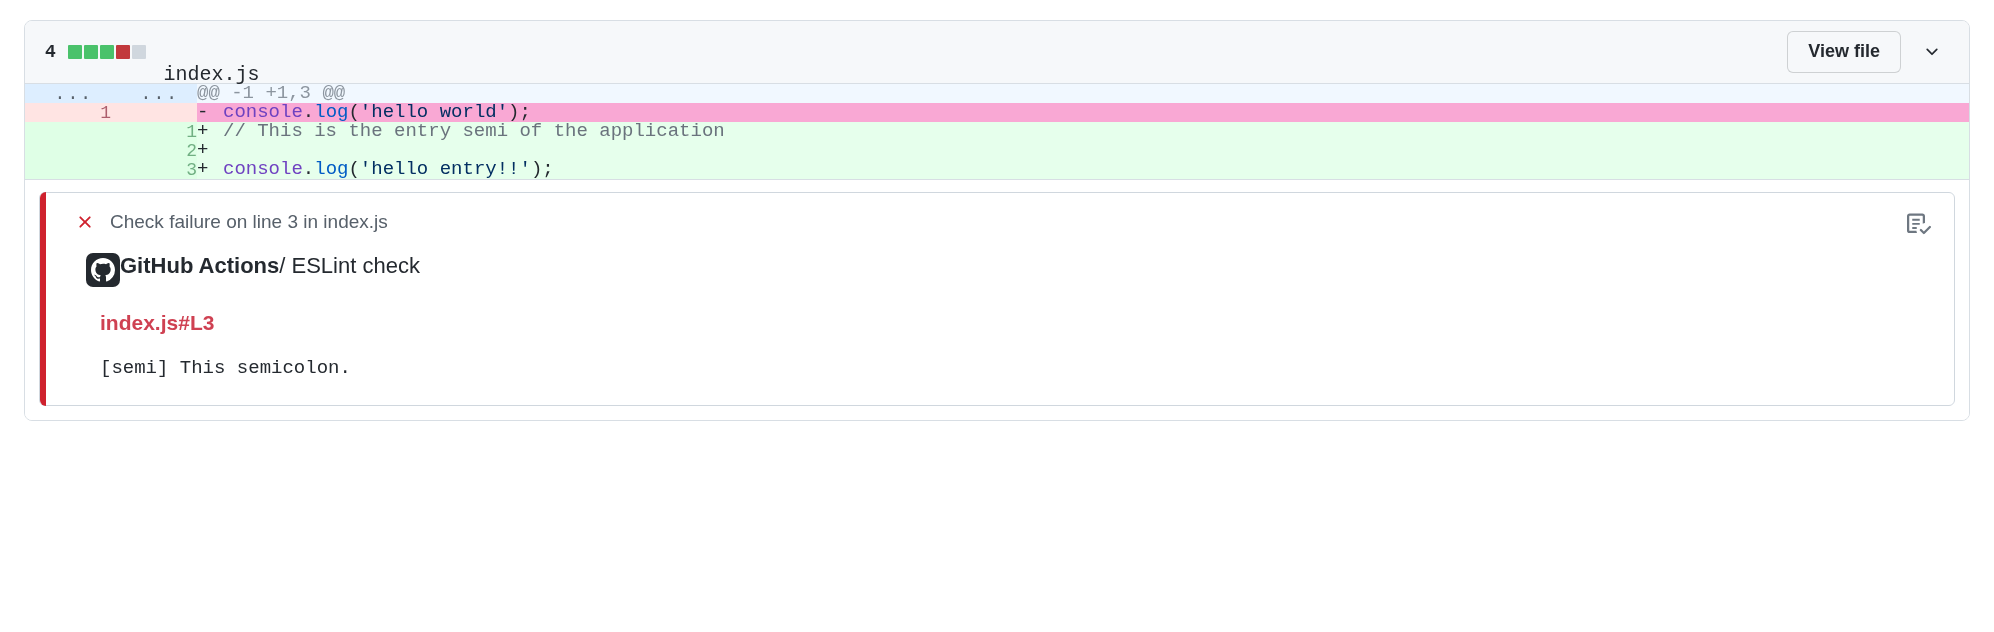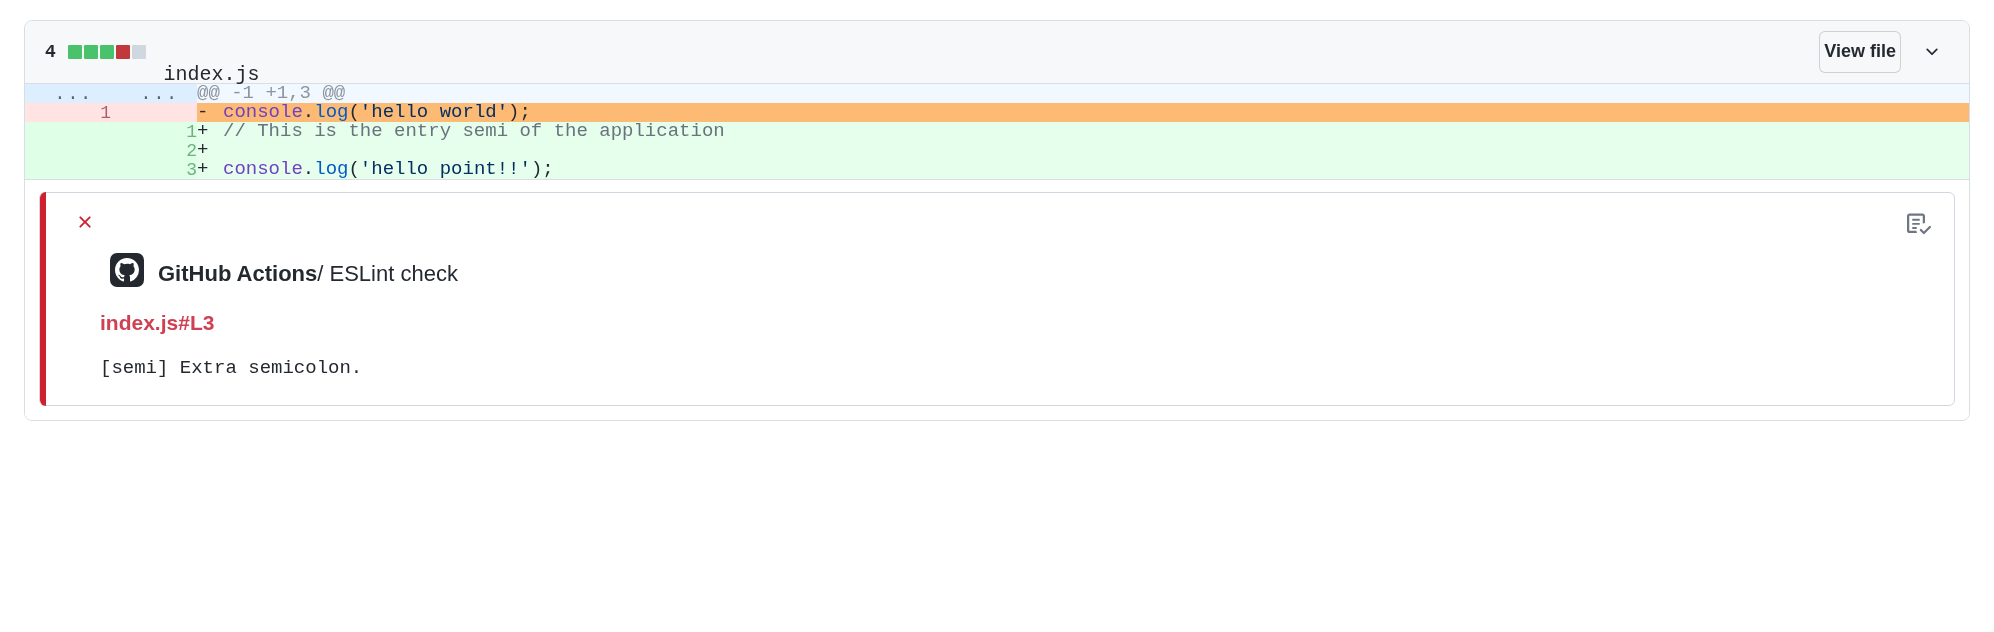--- a/index.html
+++ b/index.html
@@ -70,21 +70,21 @@
   .header-spacer { flex: 1 1 auto; }
 
   .view-file-btn {
     font-family: "Liberation Sans", sans-serif;
     font-size: 18px;
     font-weight: 600;
     color: #24292f;
     background: #f6f8fa;
     border: 1px solid rgba(27,31,36,0.18);
     border-radius: 6px;
-    padding: 9px 4px;
+    padding: 9px 20px;
     cursor: pointer;
     line-height: 1.2;
     white-space: nowrap;
   }
   .chevron-btn {
     margin-left: 16px;
     margin-right: 4px;
     width: 30px;
     height: 30px;
     display: flex;
@@ -126,21 +126,21 @@
     width: 26px;
     color: #24292f;
   }
 
   
   tr.hunk .ln { background: #ddeeff; color: #57606a; letter-spacing: 2px; padding-right: 18px; }
   tr.hunk .code-cell { background: #f1f8ff; color: #8c959f; margin-left: 15px; }
 
   
   tr.del .ln { background: #ffd7d5; color: #82071e; opacity: 0.65; }
-  tr.del .code-cell { background: #fdba74; }
+  tr.del .code-cell { background: #f9a8d4; }
 
   
   tr.add .ln { background: #ccffd8; color: #1a7f37; opacity: 0.62; }
   tr.add .code-cell { background: #e6ffec; }
 
   
   .tok-obj  { color: #6f42c1; }
   .tok-prop { color: #005cc5; }
   .tok-str  { color: #032f62; }
   .tok-cmt  { color: #6a737d; }
@@ -188,24 +188,23 @@
   .ann-report-icon {
     position: absolute;
     top: 18px;
     right: 22px;
     width: 26px; height: 26px;
     display: flex; align-items: center; justify-content: center;
     cursor: pointer;
   }
   .ann-app {
     display: flex;
-    align-items: flex-end;
-    gap: 14px;
+    align-items: flex-start;
     margin-top: 20px;
-    margin-left: 36px;
+    margin-left: 12px;
   }
   .gh-logo {
     width: 34px; height: 34px;
     background: #24292f;
     border-radius: 7px;
     display: flex; align-items: center; justify-content: center;
     flex: 0 0 auto;
   }
   .app-name {
     font-size: 22px;
@@ -281,34 +280,35 @@
             <td class="code-cell"><span class="marker">+</span><span class="tok-cmt">// This is the entry semi of the application</span></td>
           </tr>
           <tr class="add">
             <td class="ln"></td>
             <td class="ln">2</td>
             <td class="code-cell"><span class="marker">+</span></td>
           </tr>
           <tr class="add">
             <td class="ln"></td>
             <td class="ln">3</td>
-            <td class="code-cell"><span class="marker">+</span><span class="tok-obj">console</span><span class="tok-pun">.</span><span class="tok-prop">log</span><span class="tok-pun">(</span><span class="tok-str">'hello point!!'</span><span class="tok-pun">);</span></td>
+            <td class="code-cell"><span class="marker">+</span><span class="tok-obj">console</span><span class="tok-pun">.</span><span class="tok-prop">log</span><span class="tok-pun">(</span><span class="tok-str">'hello entry!!'</span><span class="tok-pun">);</span></td>
           </tr>
         </tbody>
     </table>
 
     <div class="annotation-wrap">
       <div class="annotation">
 
         <div class="ann-topline">
           <span class="ann-x">
             <svg width="20" height="20" viewBox="0 0 16 16" aria-hidden="true">
               <path fill="#cf222e" d="M3.72 3.72a.75.75 0 0 1 1.06 0L8 6.94l3.22-3.22a.749.749 0 0 1 1.275.326.749.749 0 0 1-.215.734L9.06 8l3.22 3.22a.749.749 0 0 1-.326 1.275.749.749 0 0 1-.734-.215L8 9.06l-3.22 3.22a.751.751 0 0 1-1.042-.018.751.751 0 0 1-.018-1.042L6.94 8 3.72 4.78a.75.75 0 0 1 0-1.06Z"></path>
             </svg>
           </span>
+          <span class="ann-title">Check failure on line 3 in index.js</span>
         </div>
 
         <span class="ann-report-icon">
           <svg width="24" height="24" viewBox="0 0 16 16" aria-hidden="true">
             <path fill="#6e7781" d="M1.75 1h8.5c.966 0 1.75.784 1.75 1.75v4.606a4.5 4.5 0 0 0-1.5.538V2.75a.25.25 0 0 0-.25-.25h-8.5a.25.25 0 0 0-.25.25v9.5c0 .138.112.25.25.25h4.562a4.5 4.5 0 0 0 .383 1.5H1.75A1.75 1.75 0 0 1 0 12.25v-9.5C0 1.784.784 1 1.75 1Z"></path>
             <path fill="#6e7781" d="M3.5 4.5h5v1.25h-5Zm0 2.75h5V8.5h-5Zm0 2.75h3v1.25h-3Z"></path>
             <path fill="#6e7781" d="M15.78 9.47a.75.75 0 0 1 0 1.06l-4 4a.75.75 0 0 1-1.06 0l-2-2a.751.751 0 0 1 .018-1.042.751.751 0 0 1 1.042-.018l1.47 1.47 3.47-3.47a.75.75 0 0 1 1.06 0Z"></path>
           </svg>
         </span>
 
@@ -320,19 +320,19 @@
           </span>
           <span class="app-name">
             <b>GitHub Actions</b><span class="light">/ ESLint check</span>
           </span>
         </div>
 
         <div>
           <a class="ann-link">index.js#L3</a>
         </div>
 
-        <div class="ann-msg">[semi] Extra semicolon.</div>
+        <div class="ann-msg">[semi] This semicolon.</div>
 
       </div>
     </div>
 
   </div>
 </div>
 
 </body></html>

